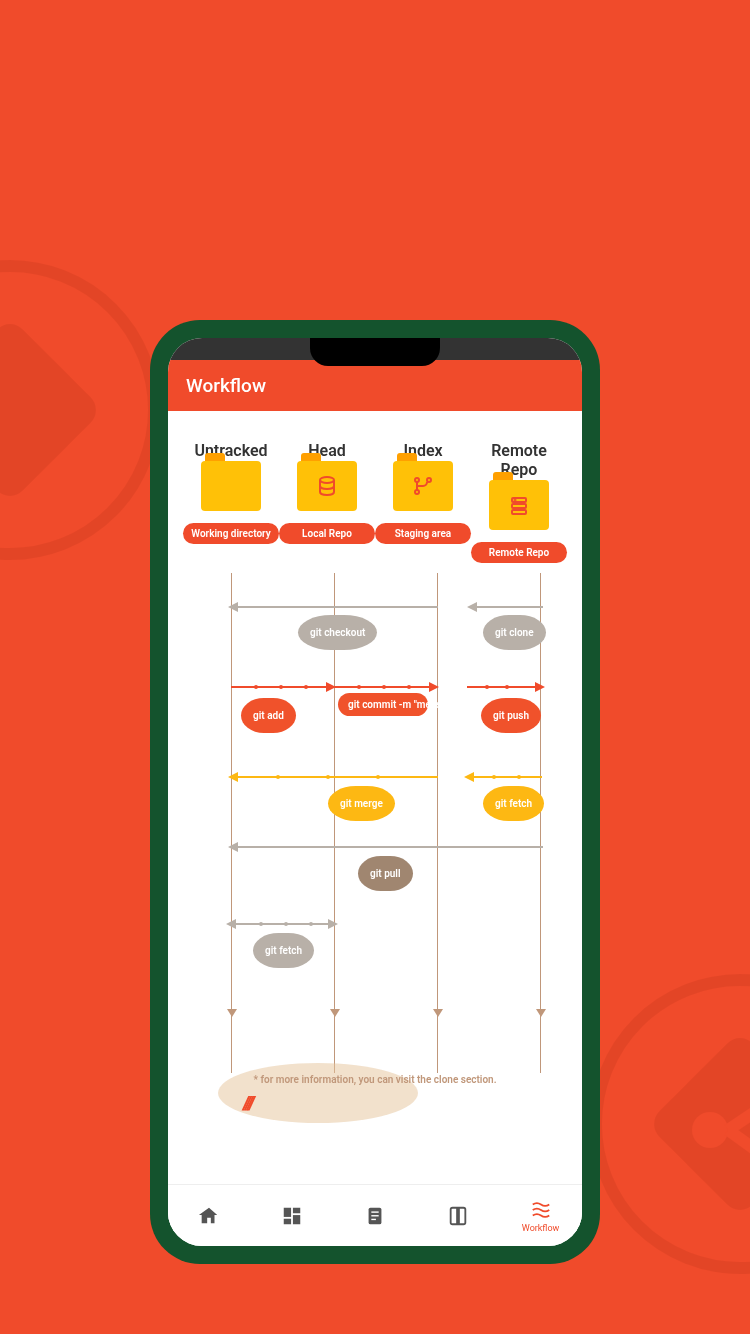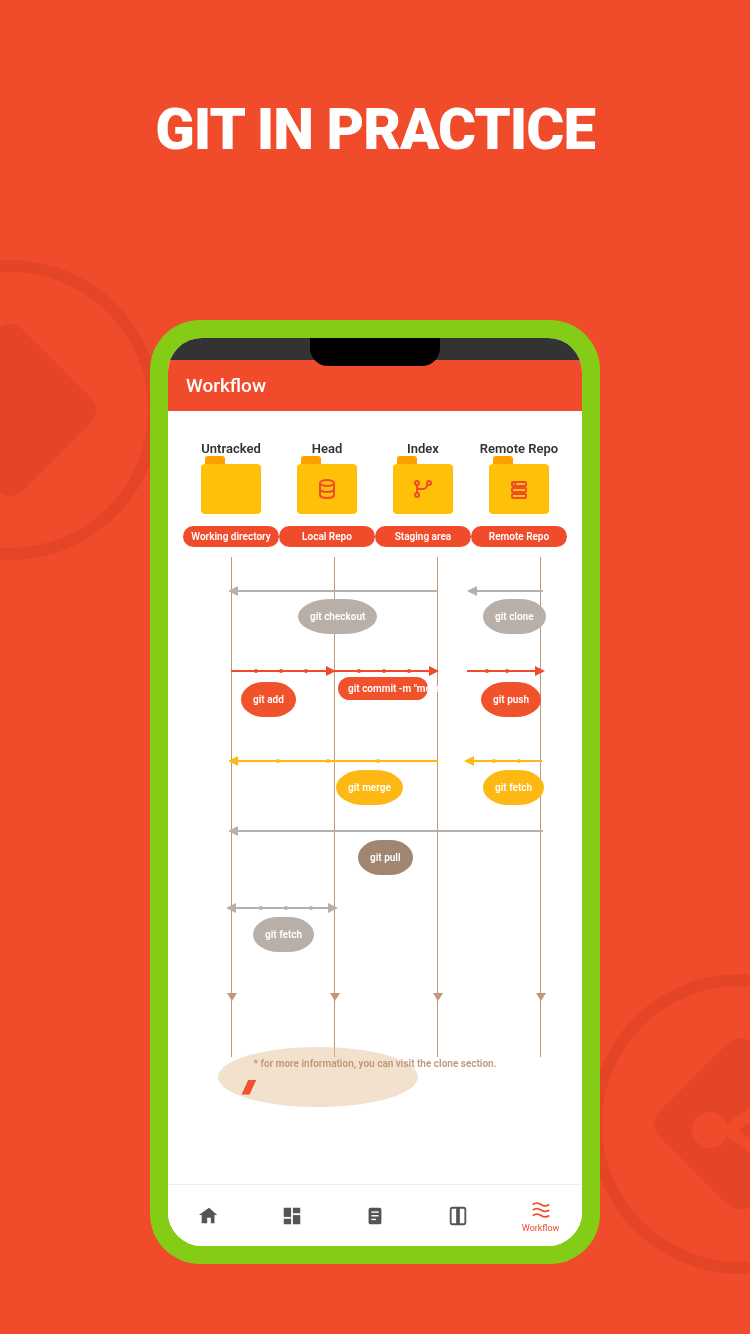--- a/index.html
+++ b/index.html
@@ -3,29 +3,29 @@
 <meta charset="utf-8">
 <style>
 *{margin:0;padding:0;box-sizing:border-box;font-family:-apple-system,BlinkMacSystemFont,'Segoe UI',Roboto,sans-serif}
 body{width:750px;height:1334px;background:#F04B2B;position:relative;overflow:hidden}
 .bg-deco{position:absolute;opacity:.15}
 .bg-deco.tl{top:260px;left:-140px;width:300px;height:300px}
 .bg-deco.br{bottom:60px;right:-140px;width:300px;height:300px}
 .header{text-align:center;color:#fff;padding-top:95px}
 .header h1{font-size:58px;font-weight:900;letter-spacing:-1px}
 .header h2{font-size:42px;font-weight:400;letter-spacing:3px;margin-top:5px}
-.phone{position:absolute;left:50%;transform:translateX(-50%);top:320px;width:450px;height:944px;background:#84cc16;border-radius:50px;padding:18px}
+.phone{position:absolute;left:50%;transform:translateX(-50%);top:320px;width:450px;height:944px;background:#14532d;border-radius:50px;padding:18px}
 .phone-screen{width:100%;height:100%;background:#fff;border-radius:34px;overflow:hidden;position:relative}
 .notch{position:absolute;top:0;left:50%;transform:translateX(-50%);width:130px;height:28px;background:#000;border-radius:0 0 18px 18px;z-index:20}
 .status-bar{height:22px;background:#333}
 .app-bar{background:#F04B2B;color:#fff;padding:14px 18px;font-size:19px;font-weight:500}
 .content{padding:0;height:820px;overflow:hidden;position:relative;background:#fff}
 .columns{display:flex;justify-content:space-between;padding:30px 15px 0}
 .col{flex:1;text-align:center}
-.col-label{font-size:13px;color:#333;font-weight:600;margin-bottom:8px}
+.col-label{font-size:16px;color:#333;font-weight:600;margin-bottom:1px}
 .folder{width:60px;height:50px;margin:0 auto;position:relative;background:#FFC107;border-radius:4px}
 .folder::before{content:"";position:absolute;top:-8px;left:4px;width:20px;height:8px;background:#FFA000;border-radius:3px 3px 0 0}
 .folder svg{position:absolute;left:50%;top:50%;transform:translate(-50%,-50%)}
 .col-badge{background:#F04B2B;color:#fff;font-size:10px;font-weight:600;padding:5px 4px;border-radius:12px;margin-top:12px;line-height:1.1}
 .diagram{position:relative;height:560px;margin-top:10px}
 .vline{position:absolute;width:1px;background:#c0977a;top:0;bottom:60px}
 .vline.v1{left:63px}.vline.v2{left:166px}.vline.v3{left:269px}.vline.v4{left:372px}
 .arrowhead{position:absolute;left:-4px;width:0;height:0;border:5px solid transparent;}
 .arrowhead.down{bottom:56px;border-top:8px solid #c0977a;border-bottom:none}
 .cmd{position:absolute;font-size:10px;font-weight:600;color:#fff;padding:6px 10px;border-radius:14px;white-space:nowrap;text-align:center}
@@ -54,21 +54,20 @@
 <svg class="bg-deco br" viewBox="0 0 100 100">
     <circle cx="50" cy="50" r="48" fill="none" stroke="#a02810" stroke-width="4"></circle>
     <rect x="28" y="28" width="44" height="44" rx="6" fill="#a02810" transform="rotate(45 50 50)"></rect>
     <circle cx="70" cy="40" r="6" fill="#F04B2B"></circle>
     <circle cx="70" cy="65" r="6" fill="#F04B2B"></circle>
     <circle cx="40" cy="52" r="6" fill="#F04B2B"></circle>
     <path d="M46 52 L64 40 M46 52 L64 65" stroke="#F04B2B" stroke-width="4"></path>
   </svg>
 
 <div class="header">
-  <h1>GIT IN PRACTICE</h1>
 </div>
 
 <div class="phone">
   <div class="phone-screen">
     <div class="notch"></div>
     <div class="status-bar"></div>
     <div class="app-bar">
       <span>Workflow</span>
     </div>
 
@@ -164,21 +163,21 @@
           </svg>
         <div class="cmd bean orange" style="top:125px;left:313px">git push</div>
 
         <svg style="position:absolute;top:198px;left:60px;width:210px;height:12px">
             <line x1="8" y1="6" x2="210" y2="6" stroke="#FDB813" stroke-width="2"></line>
             <polygon points="0,6 10,1 10,11" fill="#FDB813"></polygon>
             <circle cx="50" cy="6" r="2" fill="#FDB813"></circle>
             <circle cx="100" cy="6" r="2" fill="#FDB813"></circle>
             <circle cx="150" cy="6" r="2" fill="#FDB813"></circle>
           </svg>
-        <div class="cmd bean yellow" style="top:213px;left:168px">git merge</div>
+        <div class="cmd bean yellow" style="top:213px;left:160px">git merge</div>
         <svg style="position:absolute;top:198px;left:296px;width:78px;height:12px">
             <line x1="8" y1="6" x2="78" y2="6" stroke="#FDB813" stroke-width="2"></line>
             <polygon points="0,6 10,1 10,11" fill="#FDB813"></polygon>
             <circle cx="30" cy="6" r="2" fill="#FDB813"></circle>
             <circle cx="55" cy="6" r="2" fill="#FDB813"></circle>
           </svg>
         <div class="cmd bean yellow" style="top:213px;left:315px">git fetch</div>
 
         <svg style="position:absolute;top:268px;left:60px;width:315px;height:12px">
             <line x1="8" y1="6" x2="315" y2="6" stroke="#b8b0a8" stroke-width="2"></line>

